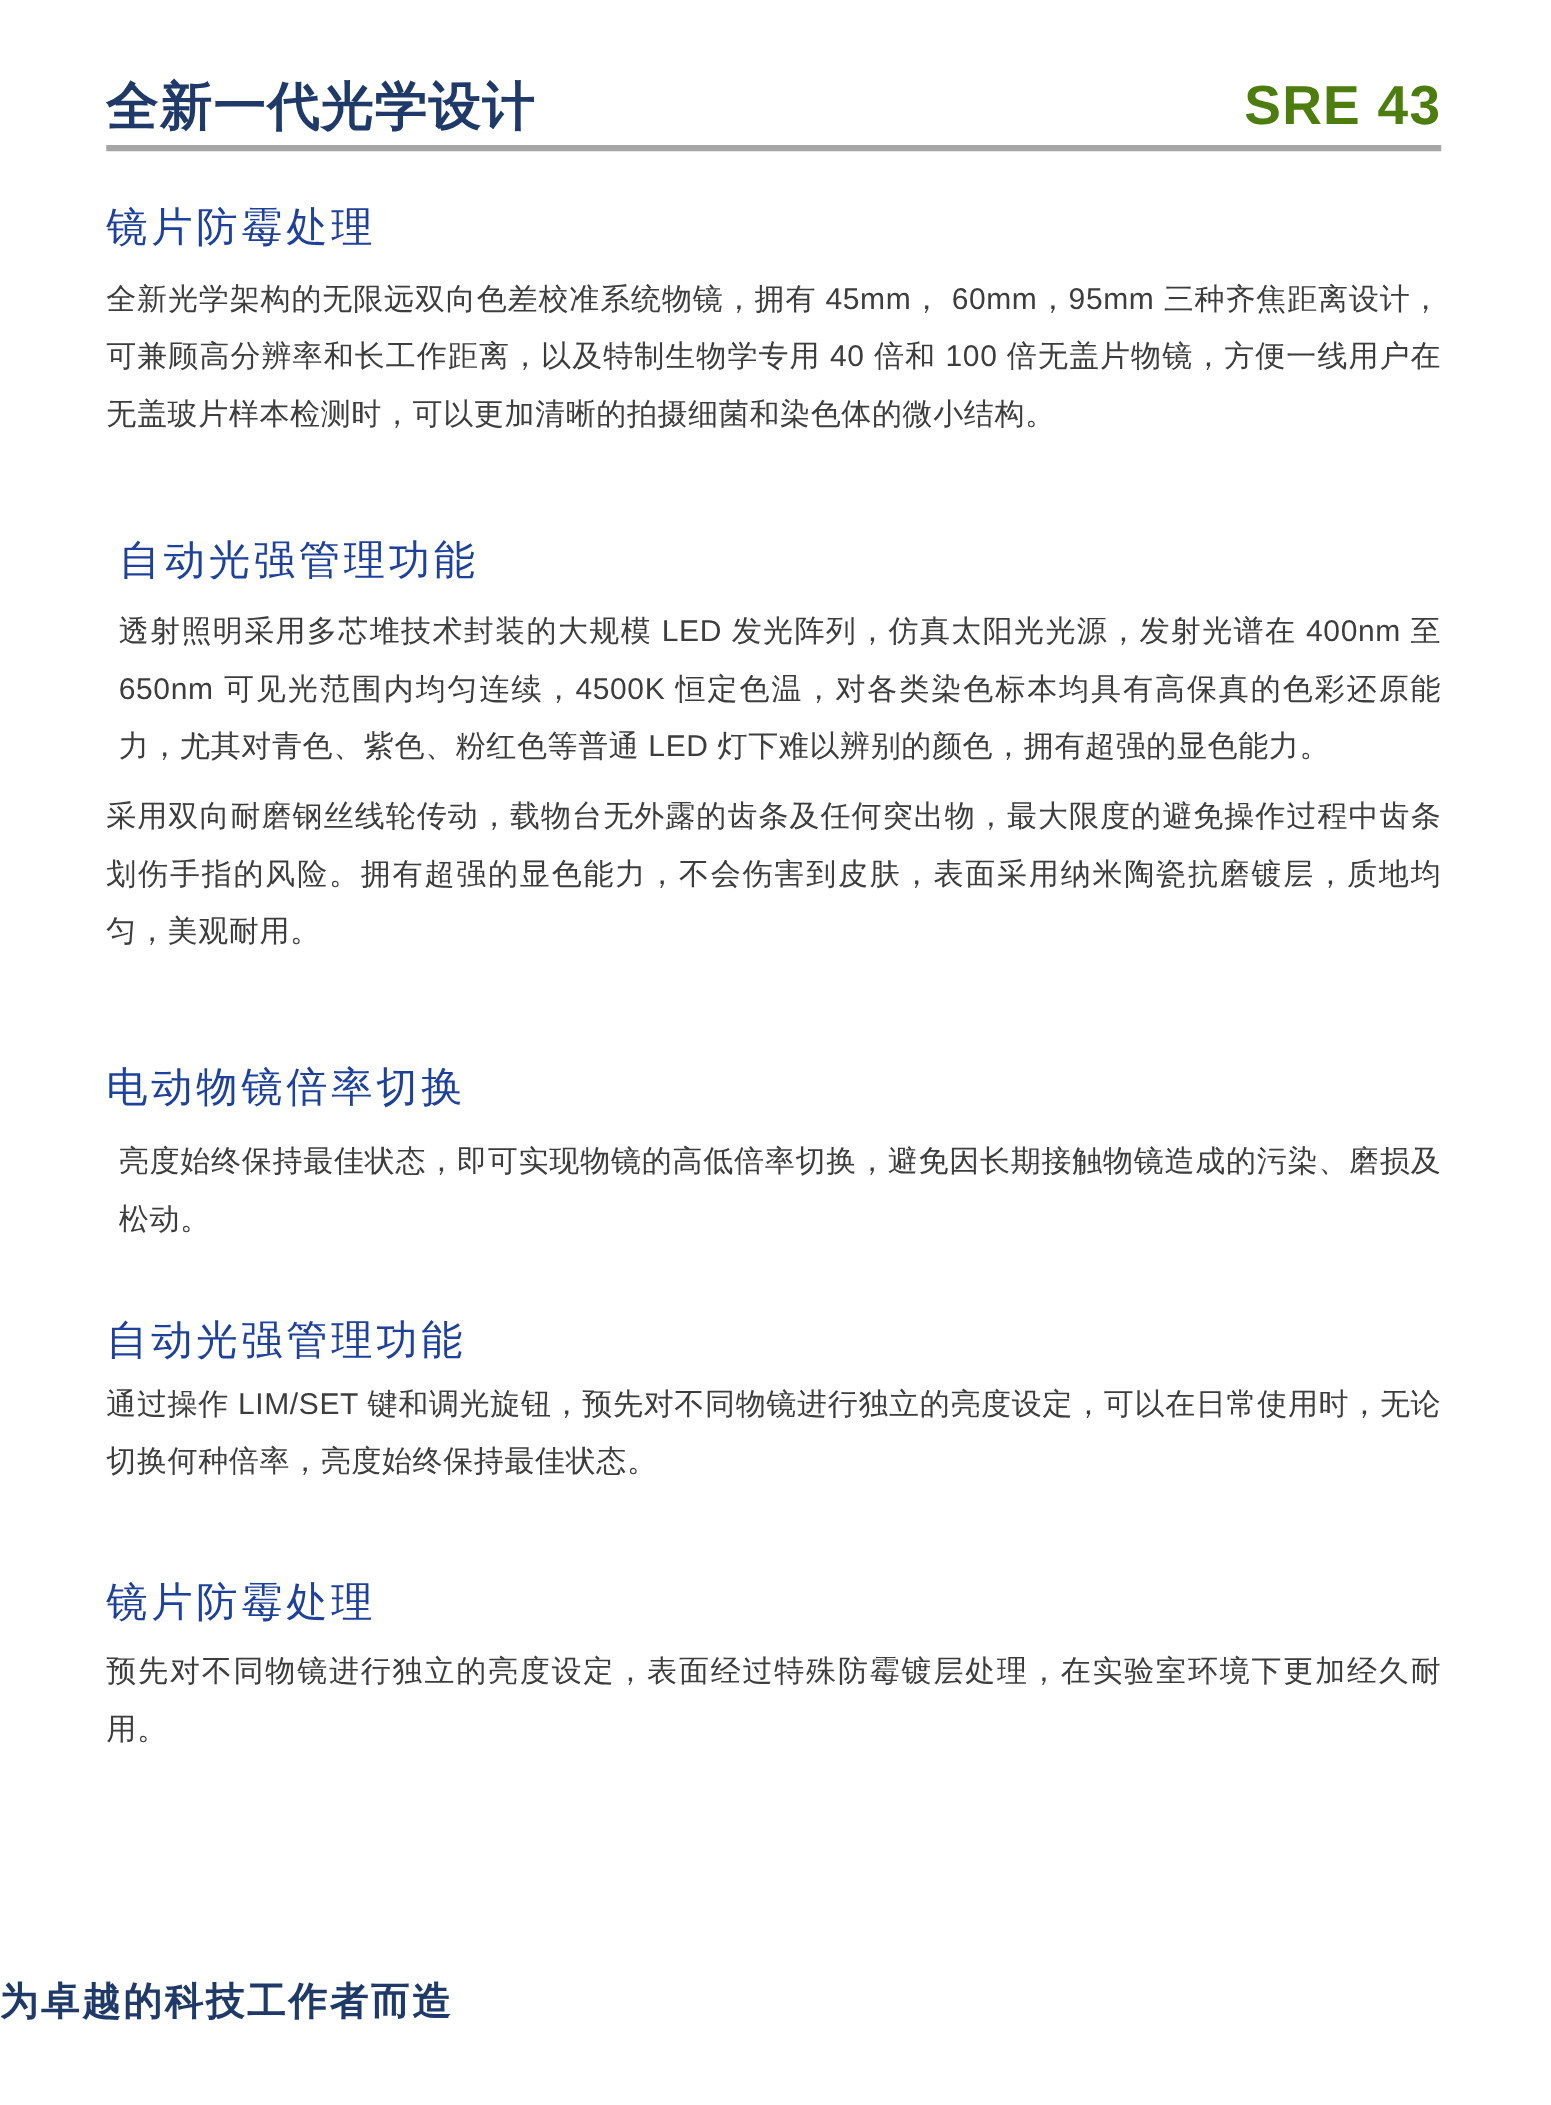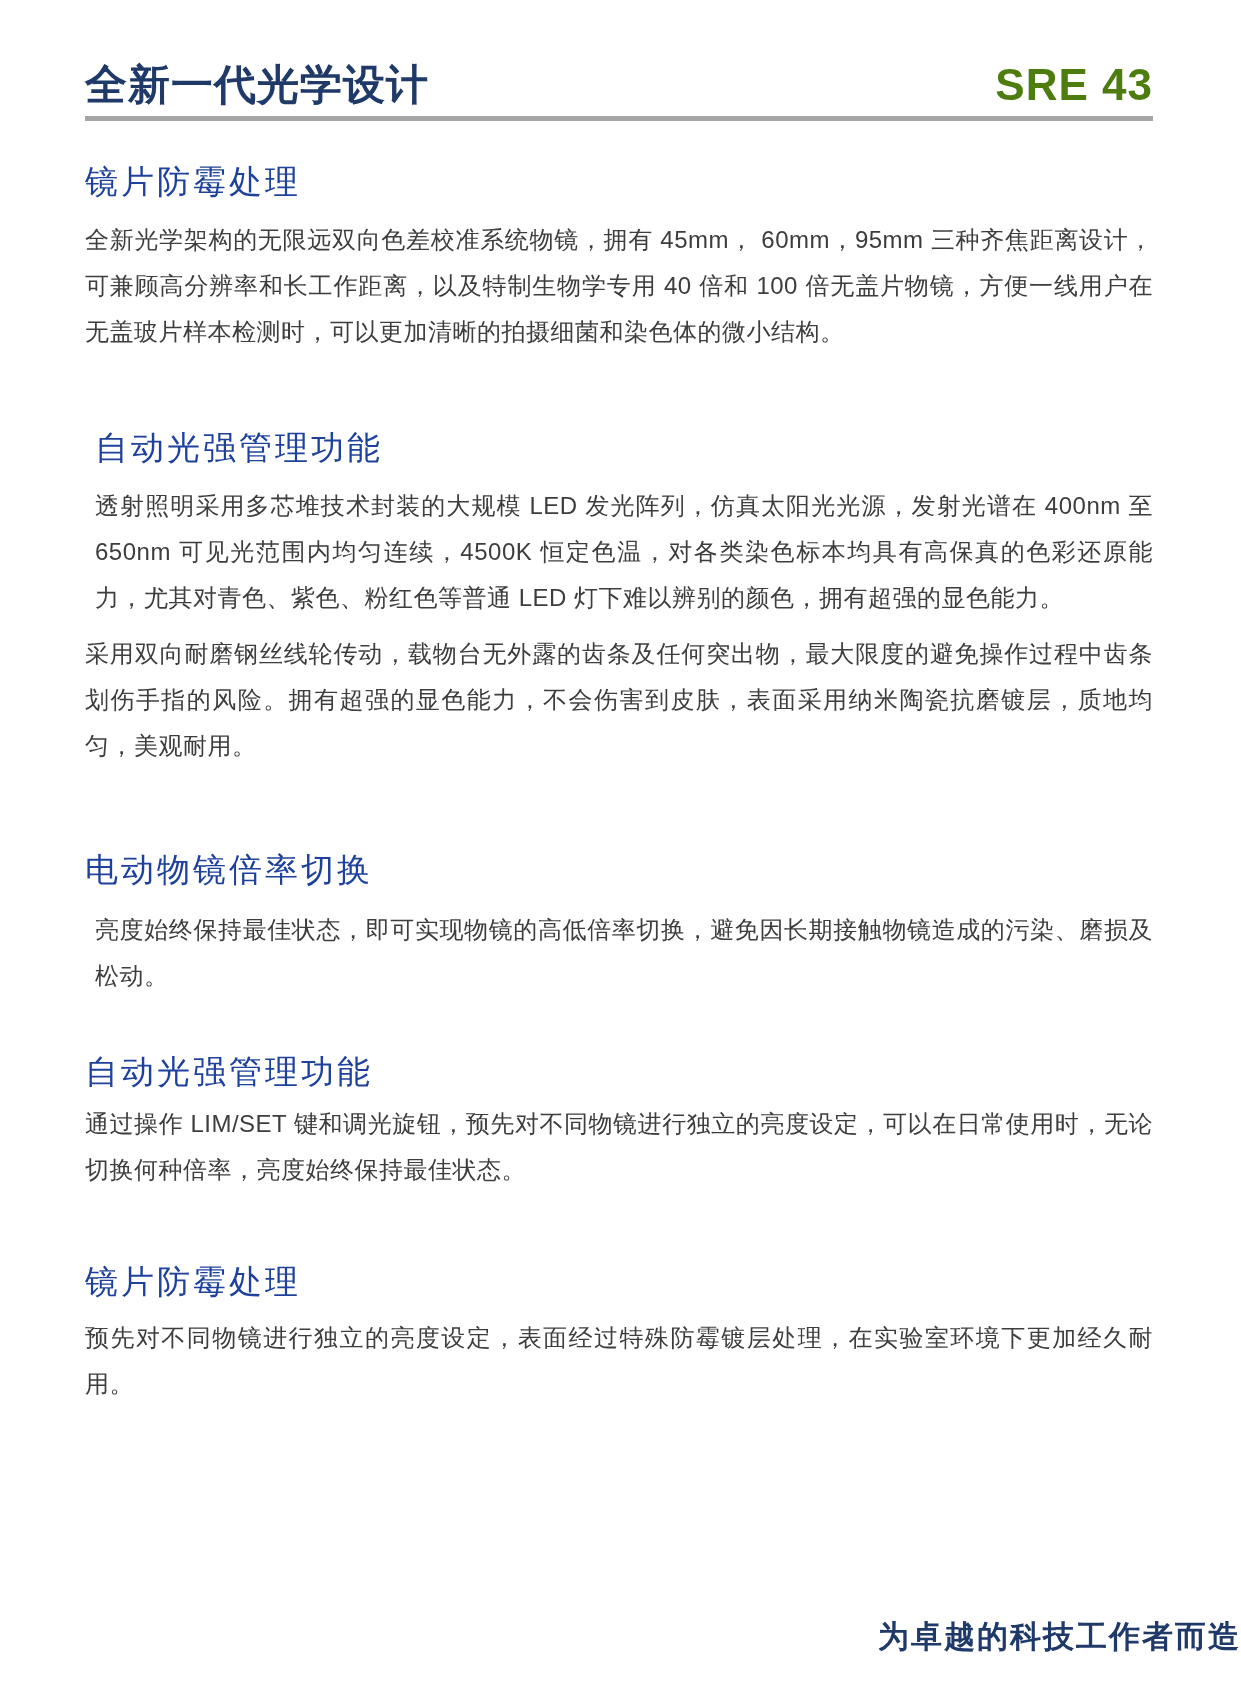--- a/index.html
+++ b/index.html
@@ -66,22 +66,22 @@
   .s4 .section-body    { margin-top: 18px; }
   .s5 .section-heading { margin-top: 54px; }
   .s5 .section-body    { margin-top: 10px; }
   .s6 .section-heading { margin-top: 70px; }
   .s6 .section-body    { margin-top: 14px; }
 
   .footer {
     position: absolute;
     left: 0;
     right: 0;
-    top: 1616px;
-    text-align: right;
+    top: 1580px;
+    text-align: left;
   }
   .footer .slogan {
     color: #1F3A68;
     font-size: 31px;
     font-weight: bold;
     letter-spacing: 2px;
   }
 </style>
 </head>
 <body>

